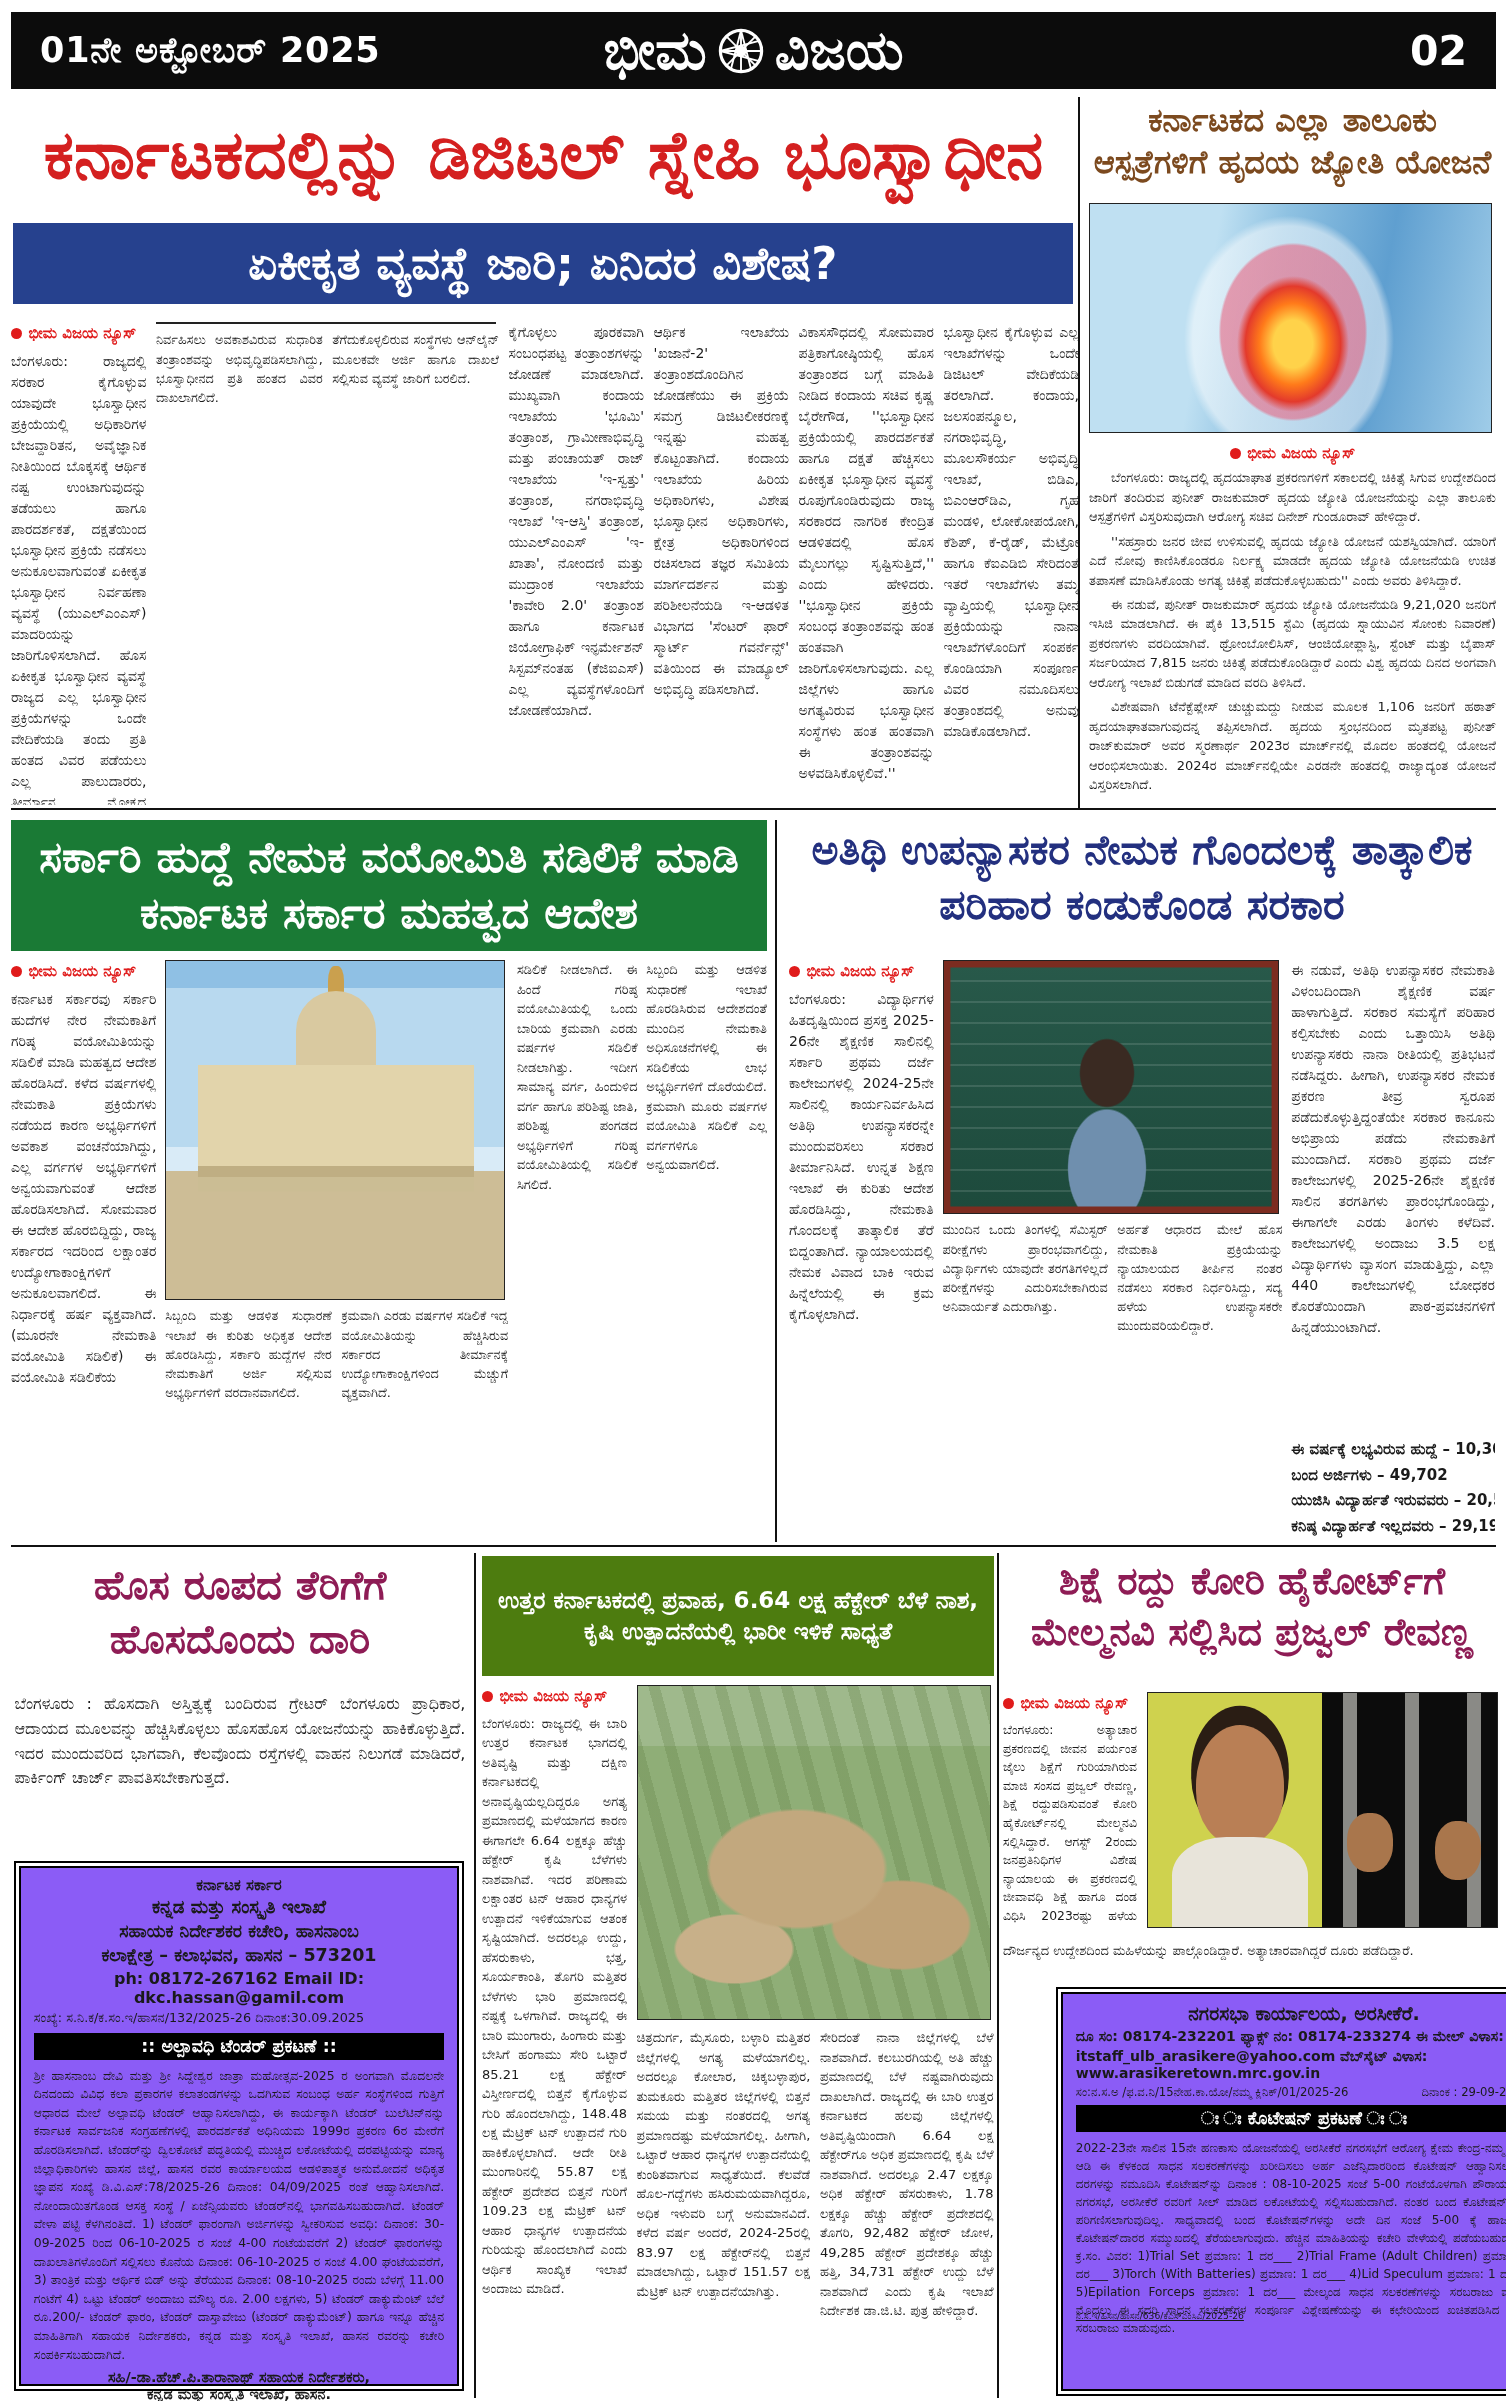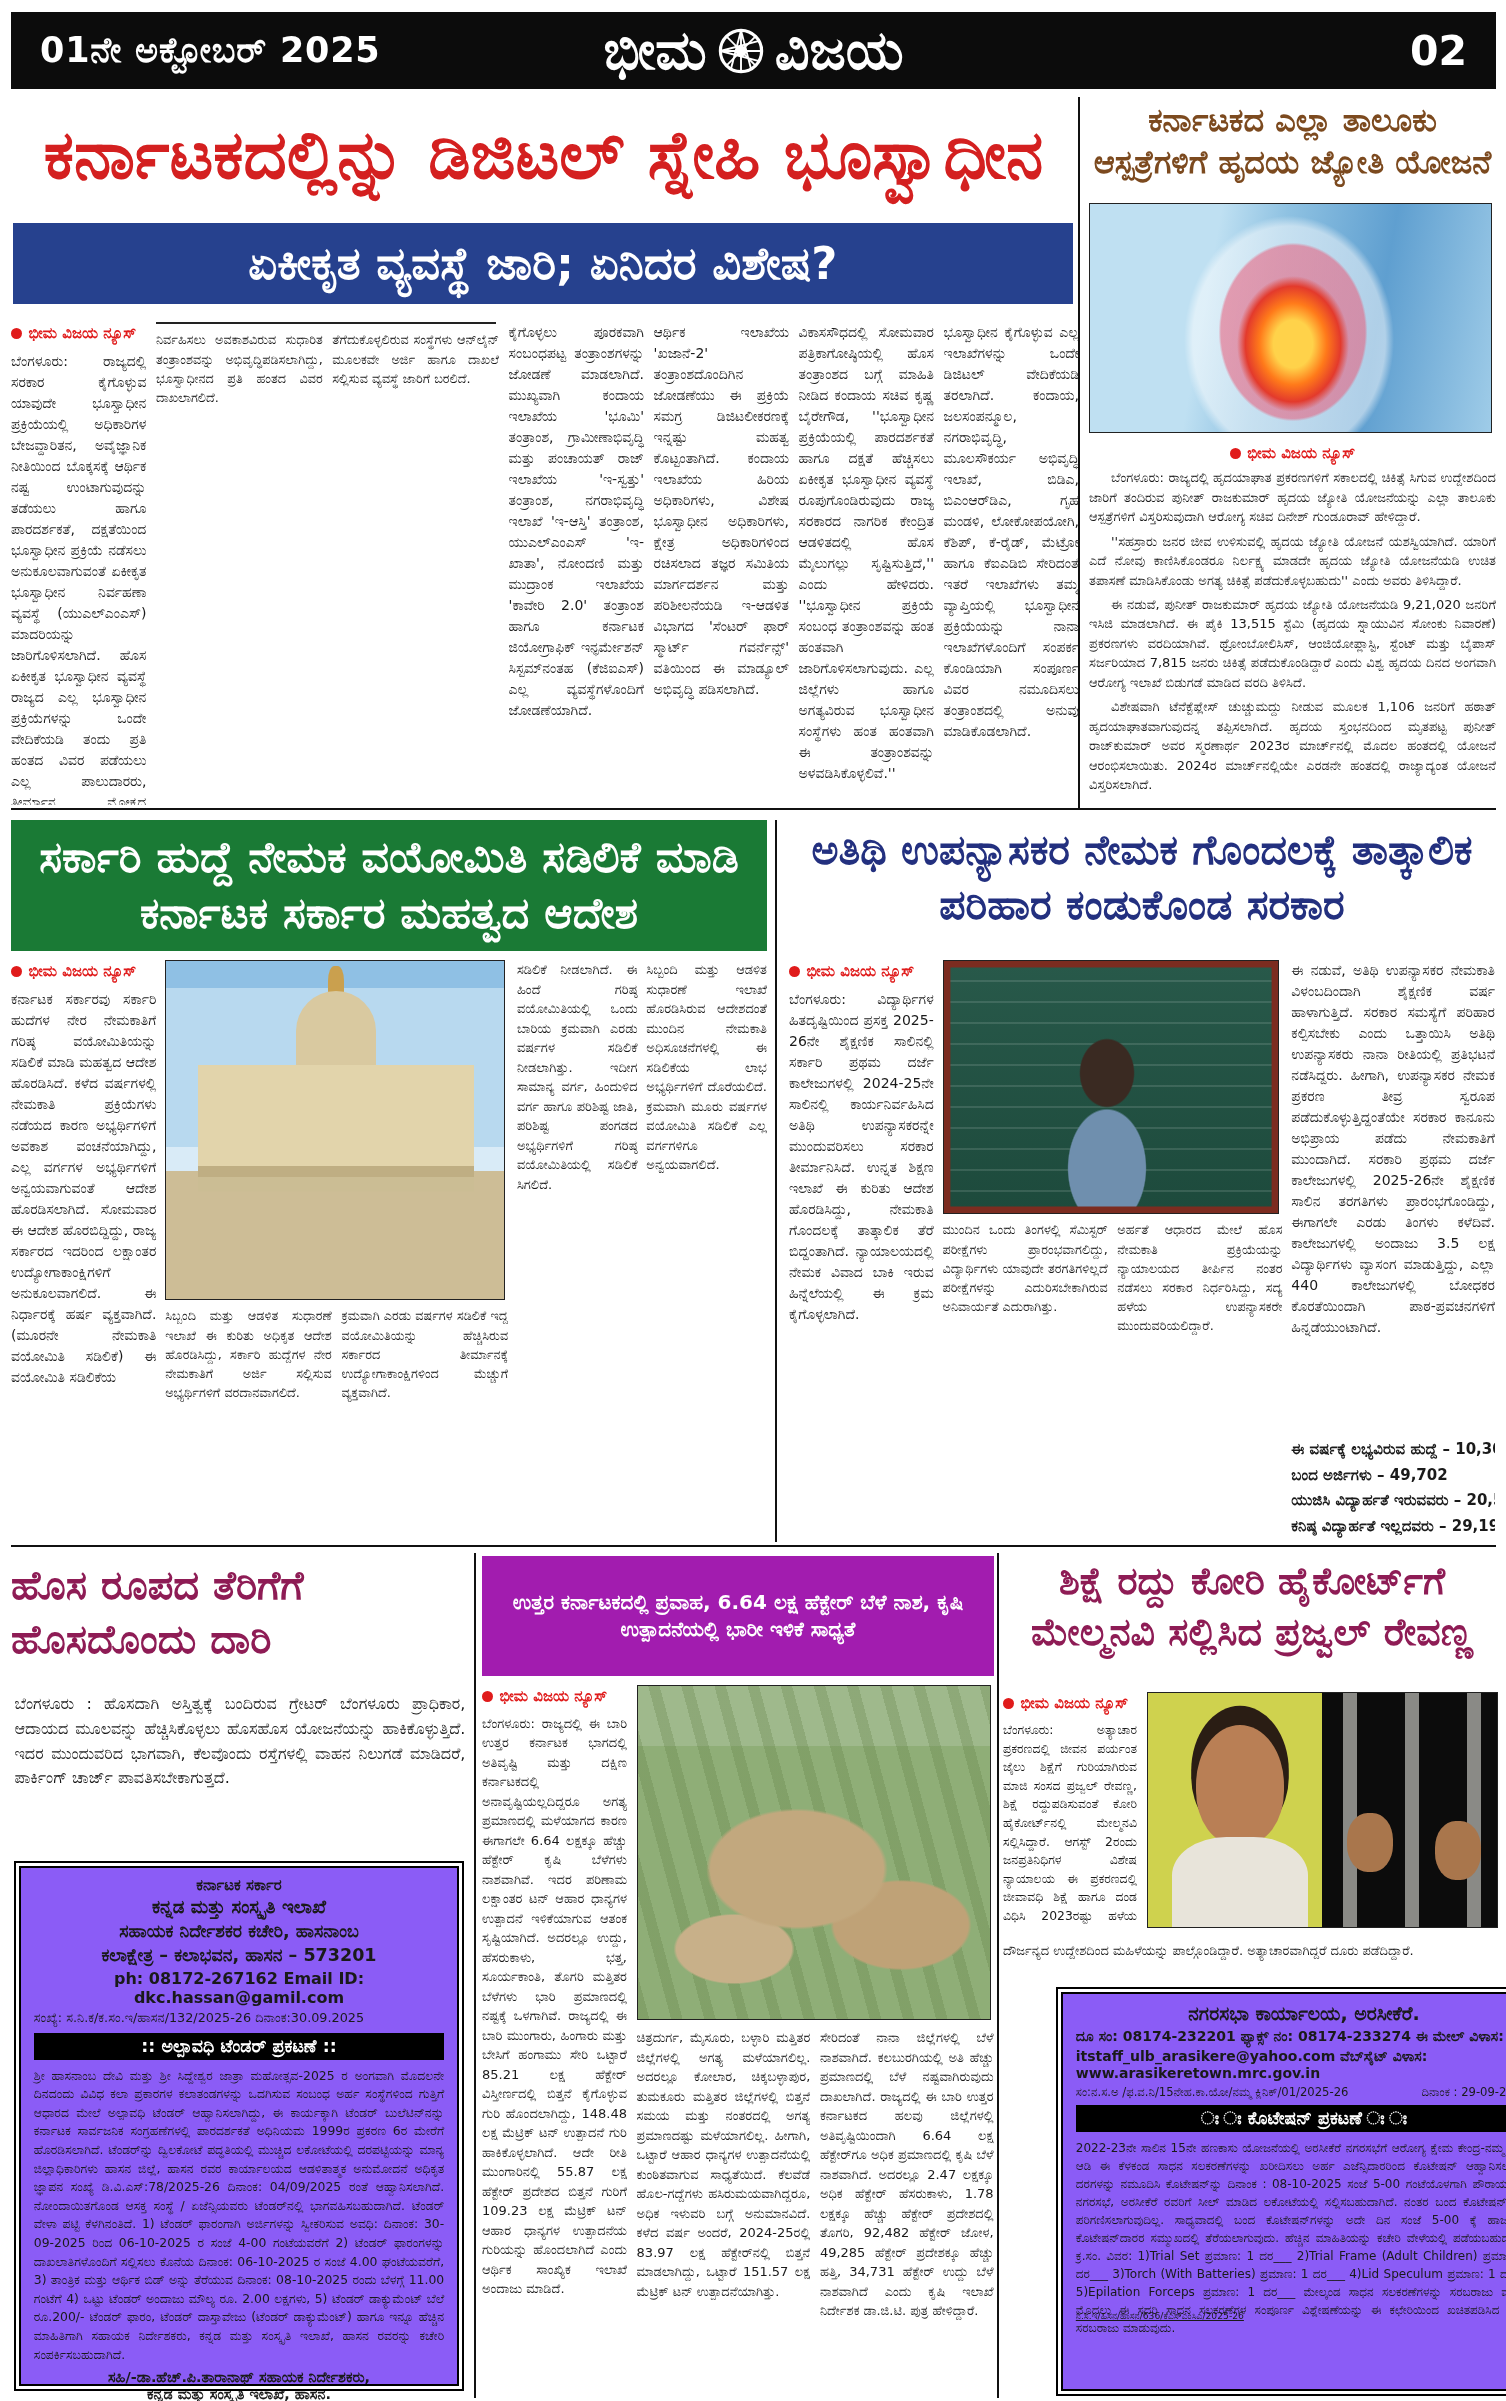--- a/index.html
+++ b/index.html
@@ -77,39 +77,39 @@
     background:
       radial-gradient(48px 60px at 163px 112px,#3a2a22 0 55%,transparent 58%),
       radial-gradient(64px 96px at 163px 207px,#6f8fae 0 60%,transparent 62%),
       repeating-linear-gradient(0deg,rgba(255,255,255,.12) 0 1.6px,transparent 1.6px 21px),
       linear-gradient(#28594a,#1d4a3c);
     border:1.6px solid #222;box-shadow:inset 0 0 0 6.4px #7c2c20;}
   .stats{margin-top:auto;font-weight:bold;font-size:15px;line-height:1.7;}
   .stats div{white-space:nowrap;}
   
   .park-headline{position:absolute;left:11px;top:1558px;width:458px;height:120px;
-     color:#8e1c55;font-size:40px;font-weight:bold;text-align:left;line-height:1.35;}
+     color:#8e1c55;font-size:40px;font-weight:bold;text-align:center;line-height:1.35;}
   .park-body{position:absolute;left:14.4px;top:1692px;width:451px;height:156px;
      font-size:16px;line-height:1.55;text-align:justify;overflow:hidden;}
   .adbox{position:absolute;border:2.4px solid #000;outline:2.4px solid #000;outline-offset:3.2px;background:#8b5cf6;padding:8px 12.8px;}
   .tender{left:19px;top:1866px;width:440px;height:520px;}
   .ad-center{text-align:center;font-weight:bold;}
   .t-org{font-size:15px;}
   .t-dept{font-size:18.3px;margin-top:1.6px;}
   .t-line{font-size:17.5px;margin-top:3.2px;}
   .t-contact{font-size:16px;margin-top:3.2px;}
   .t-ref{font-size:12.8px;margin-top:3.2px;text-align:left;}
   .ad-titlebar{background:#000;color:#fff;text-align:center;font-weight:bold;font-size:17.5px;padding:3.2px 0;margin:6.4px 0;}
   .ad-body{font-size:12.4px;line-height:1.5;text-align:justify;}
   .ad-sign{text-align:center;font-weight:bold;font-size:14.4px;margin-top:4.8px;}
   .ad-foot{font-size:9.6px;margin-top:4.8px;text-decoration:underline;}
   
-  .flood-box{position:absolute;left:482px;top:1556px;width:512px;height:120px;background:#a21caf;
+  .flood-box{position:absolute;left:482px;top:1556px;width:512px;height:120px;background:#4d7c0f;
      display:flex;align-items:center;justify-content:center;text-align:center;
-     color:#fff;font-size:20px;font-weight:bold;line-height:1.35;}
+     color:#fff;font-size:23px;font-weight:bold;line-height:1.35;}
   .flood-body{position:absolute;left:482px;top:1685px;width:512px;height:710px;display:flex;gap:9.6px;}
   .flood-body .c1{width:145px;height:710px;font-size:13px;}
   .flood-right{width:357px;display:flex;flex-direction:column;}
   .flood-photo{width:354px;height:335px;border:1.6px solid #222;
     background:
       radial-gradient(144px 96px at 159px 183px,#c2a87e 0 60%,transparent 63%),
       radial-gradient(112px 72px at 263px 239px,#bfa277 0 60%,transparent 63%),
       radial-gradient(96px 56px at 96px 263px,#c8b089 0 60%,transparent 63%),
       repeating-linear-gradient(75deg,rgba(90,120,60,.25) 0 11px,transparent 11px 32px),
       linear-gradient(#9fb98c 0 18%,#8fae77 18% 100%);}

